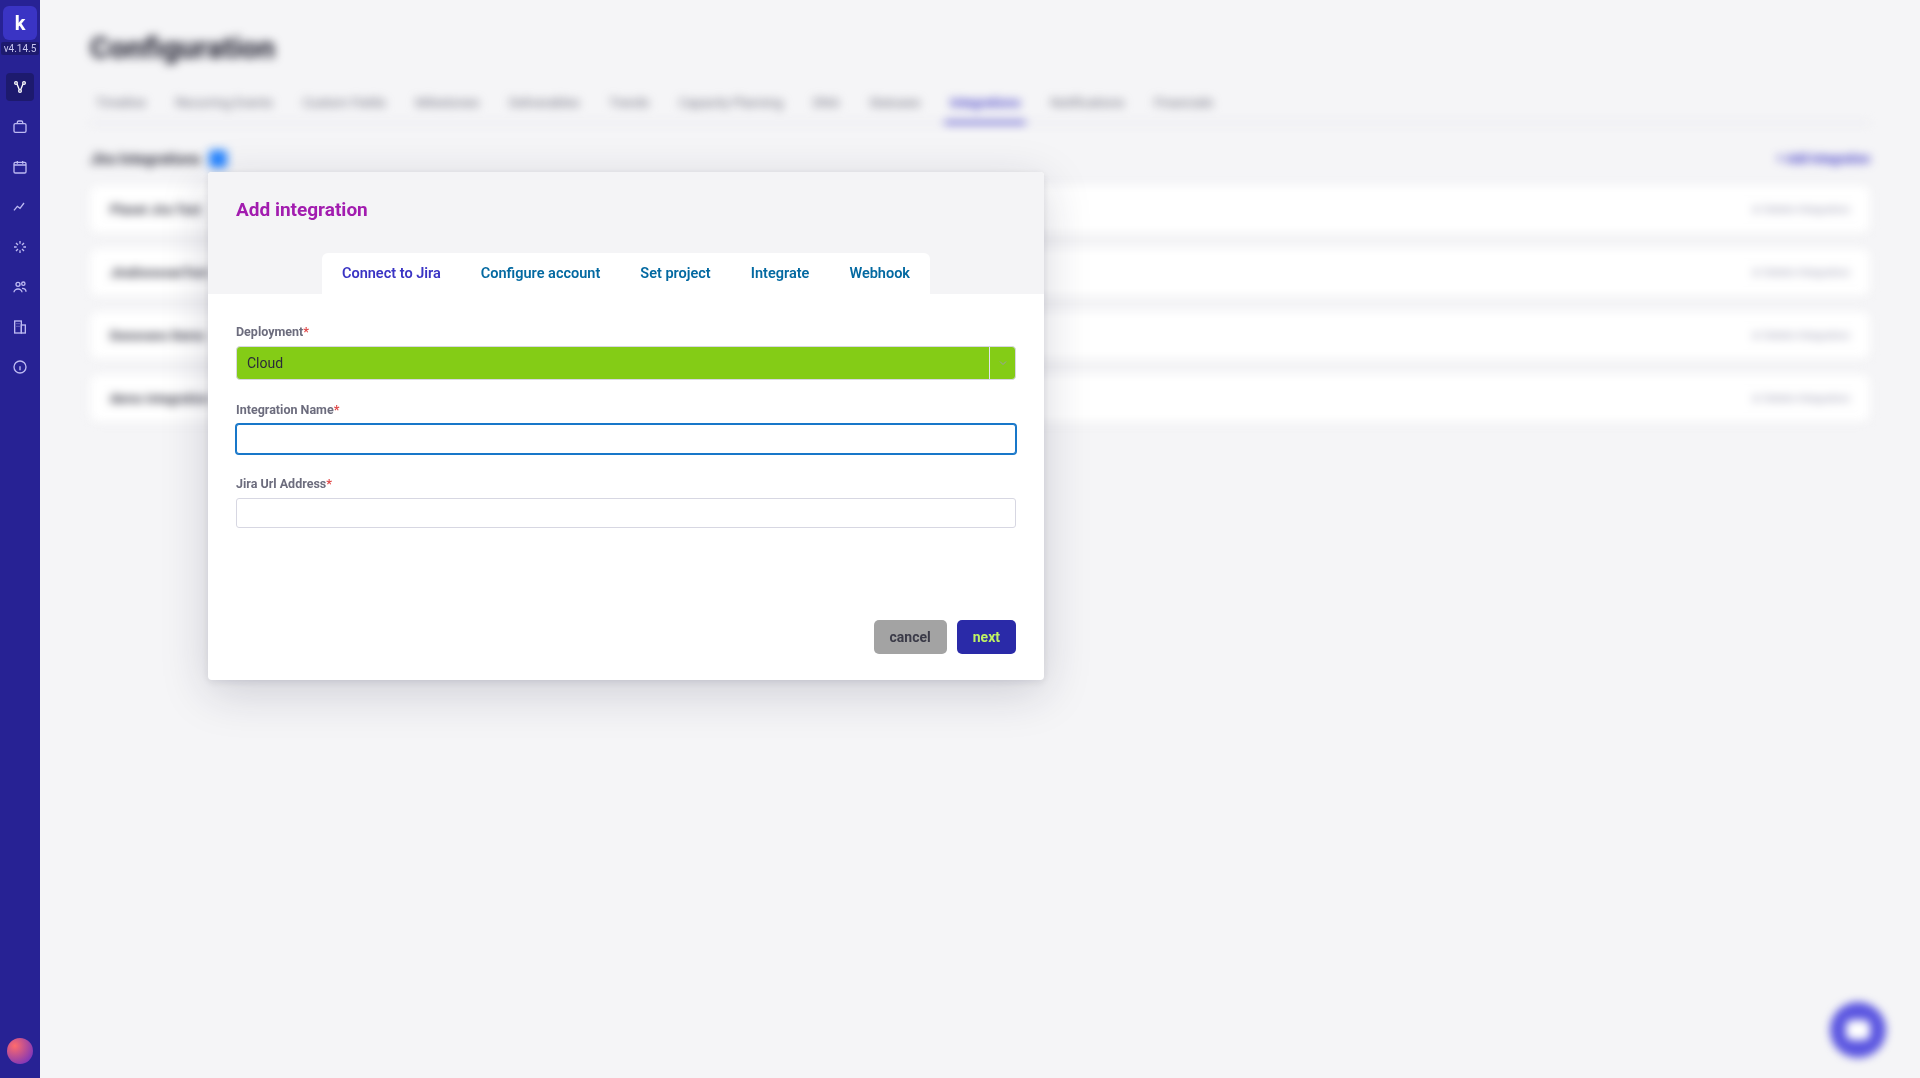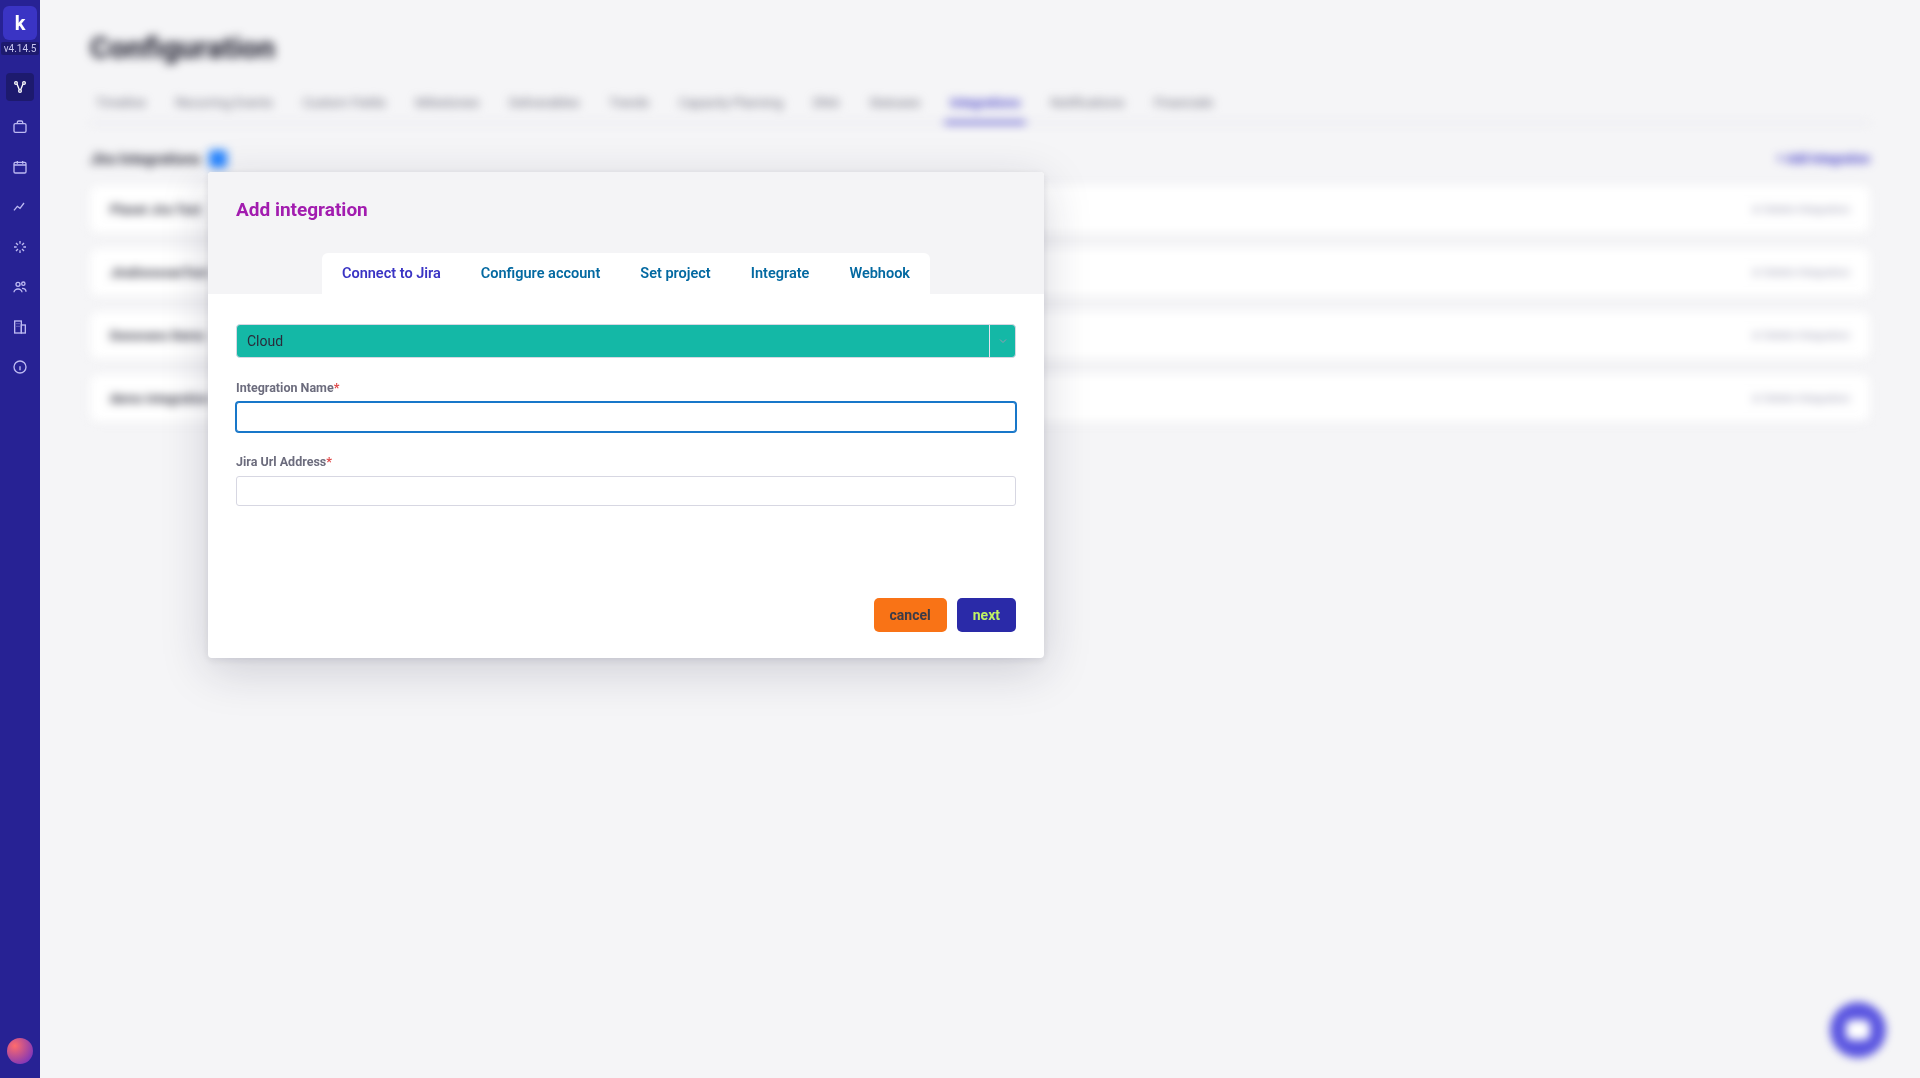--- a/index.html
+++ b/index.html
@@ -85,21 +85,21 @@
   }
   .step.active { color: #3a34c4; text-align: center; }
 
   .modal-body { padding: 30px 28px 10px; }
   .field { margin-bottom: 22px; }
   .field-label { font-size: 12.5px; font-weight: 700; color: #6c6c7d; margin-bottom: 7px; display:block; }
   .field-label .req { color: #e04848; }
   .select {
     display:flex; align-items:center;
     width: 100%; height: 34px; border: 1px solid #d7d7e2; border-radius: 4px;
-    padding: 0 10px; font-size: 14px; color: #2b2b3a; background:#14b8a6;
+    padding: 0 10px; font-size: 14px; color: #2b2b3a; background:#84cc16;
     position: relative;
   }
   .select .chev {
     position:absolute; right:0; top:0; bottom:0; width:26px;
     border-left:1px solid #e3e3ee; display:flex; align-items:center; justify-content:center;
     color:#9a9ab0;
   }
   .text-input {
     width:100%; height: 30px; border: 1.5px solid #d7d7e2; border-radius: 3px;
     padding: 0 10px; font-size: 14px; outline: none; background:#fff;
@@ -107,21 +107,21 @@
   .text-input.focused { border-color: #1877c9; box-shadow: 0 0 0 1px #1877c9; }
 
   .modal-footer {
     display:flex; justify-content:flex-end; gap: 10px;
     padding: 60px 28px 26px;
   }
   .btn {
     height: 34px; padding: 0 16px; border-radius: 5px; font-size: 14px;
     font-weight: 700; border: none; cursor: pointer;
   }
-  .btn-cancel { background: #f97316; color: #3b3b48; }
+  .btn-cancel { background: #a3a3a3; color: #3b3b48; }
   .btn-next   { background: #2a2aa8; color: #bef264; }
 
   
   .chat-fab {
     position: fixed; right: 34px; bottom: 20px; width: 56px; height: 56px;
     border-radius: 50%; background: #5a55e0; filter: blur(4px);
     display:flex; align-items:center; justify-content:center; z-index: 30;
   }
   .chat-fab::after{
     content:""; width:24px; height:20px; background:#fff; border-radius:6px;
@@ -246,20 +246,23 @@
       <div class="step">Configure account</div>
       <div class="step">Set project</div>
       <div class="step">Integrate</div>
       <div class="step">Webhook</div>
     </div>
   </div>
 
   <div class="modal-body">
 
     <div class="field">
+      <label class="field-label">
+        <span>Deployment</span><span class="req">*</span>
+      </label>
       <div class="select">
         <span>Cloud</span>
         <span class="chev">
           <svg width="12" height="12" viewBox="0 0 24 24" fill="none" stroke="currentColor" stroke-width="2">
               <path d="M6 9l6 6 6-6"></path>
             </svg>
         </span>
       </div>
     </div>
 

